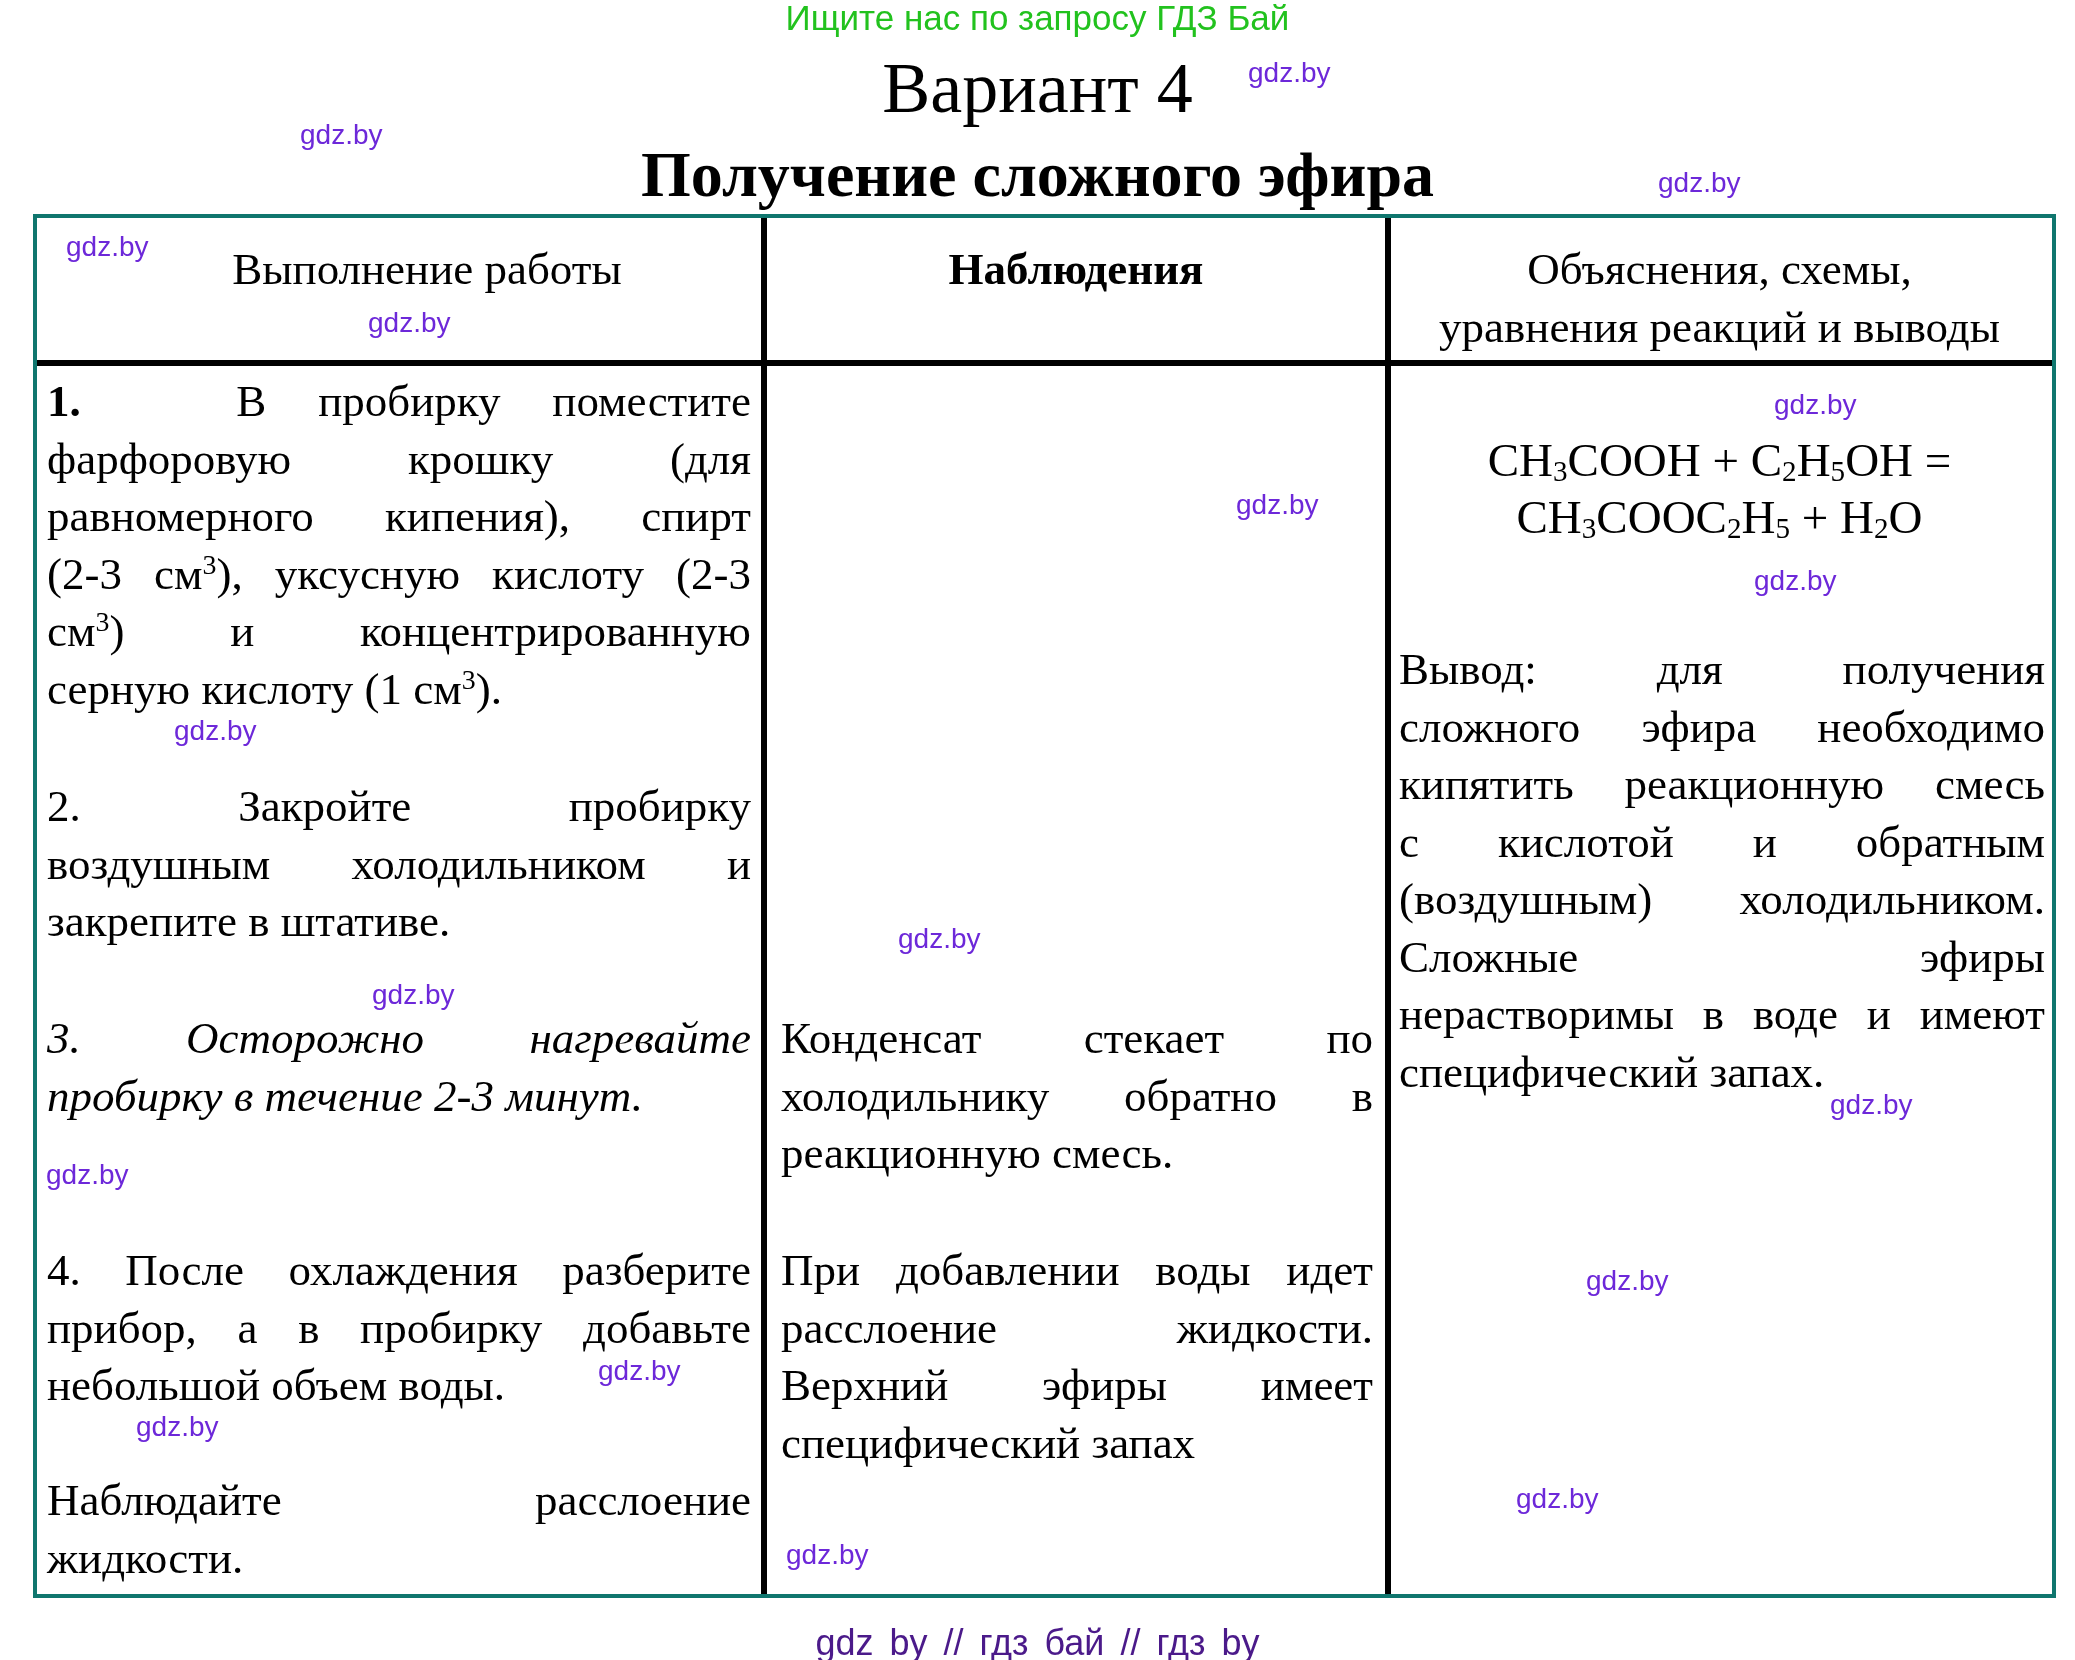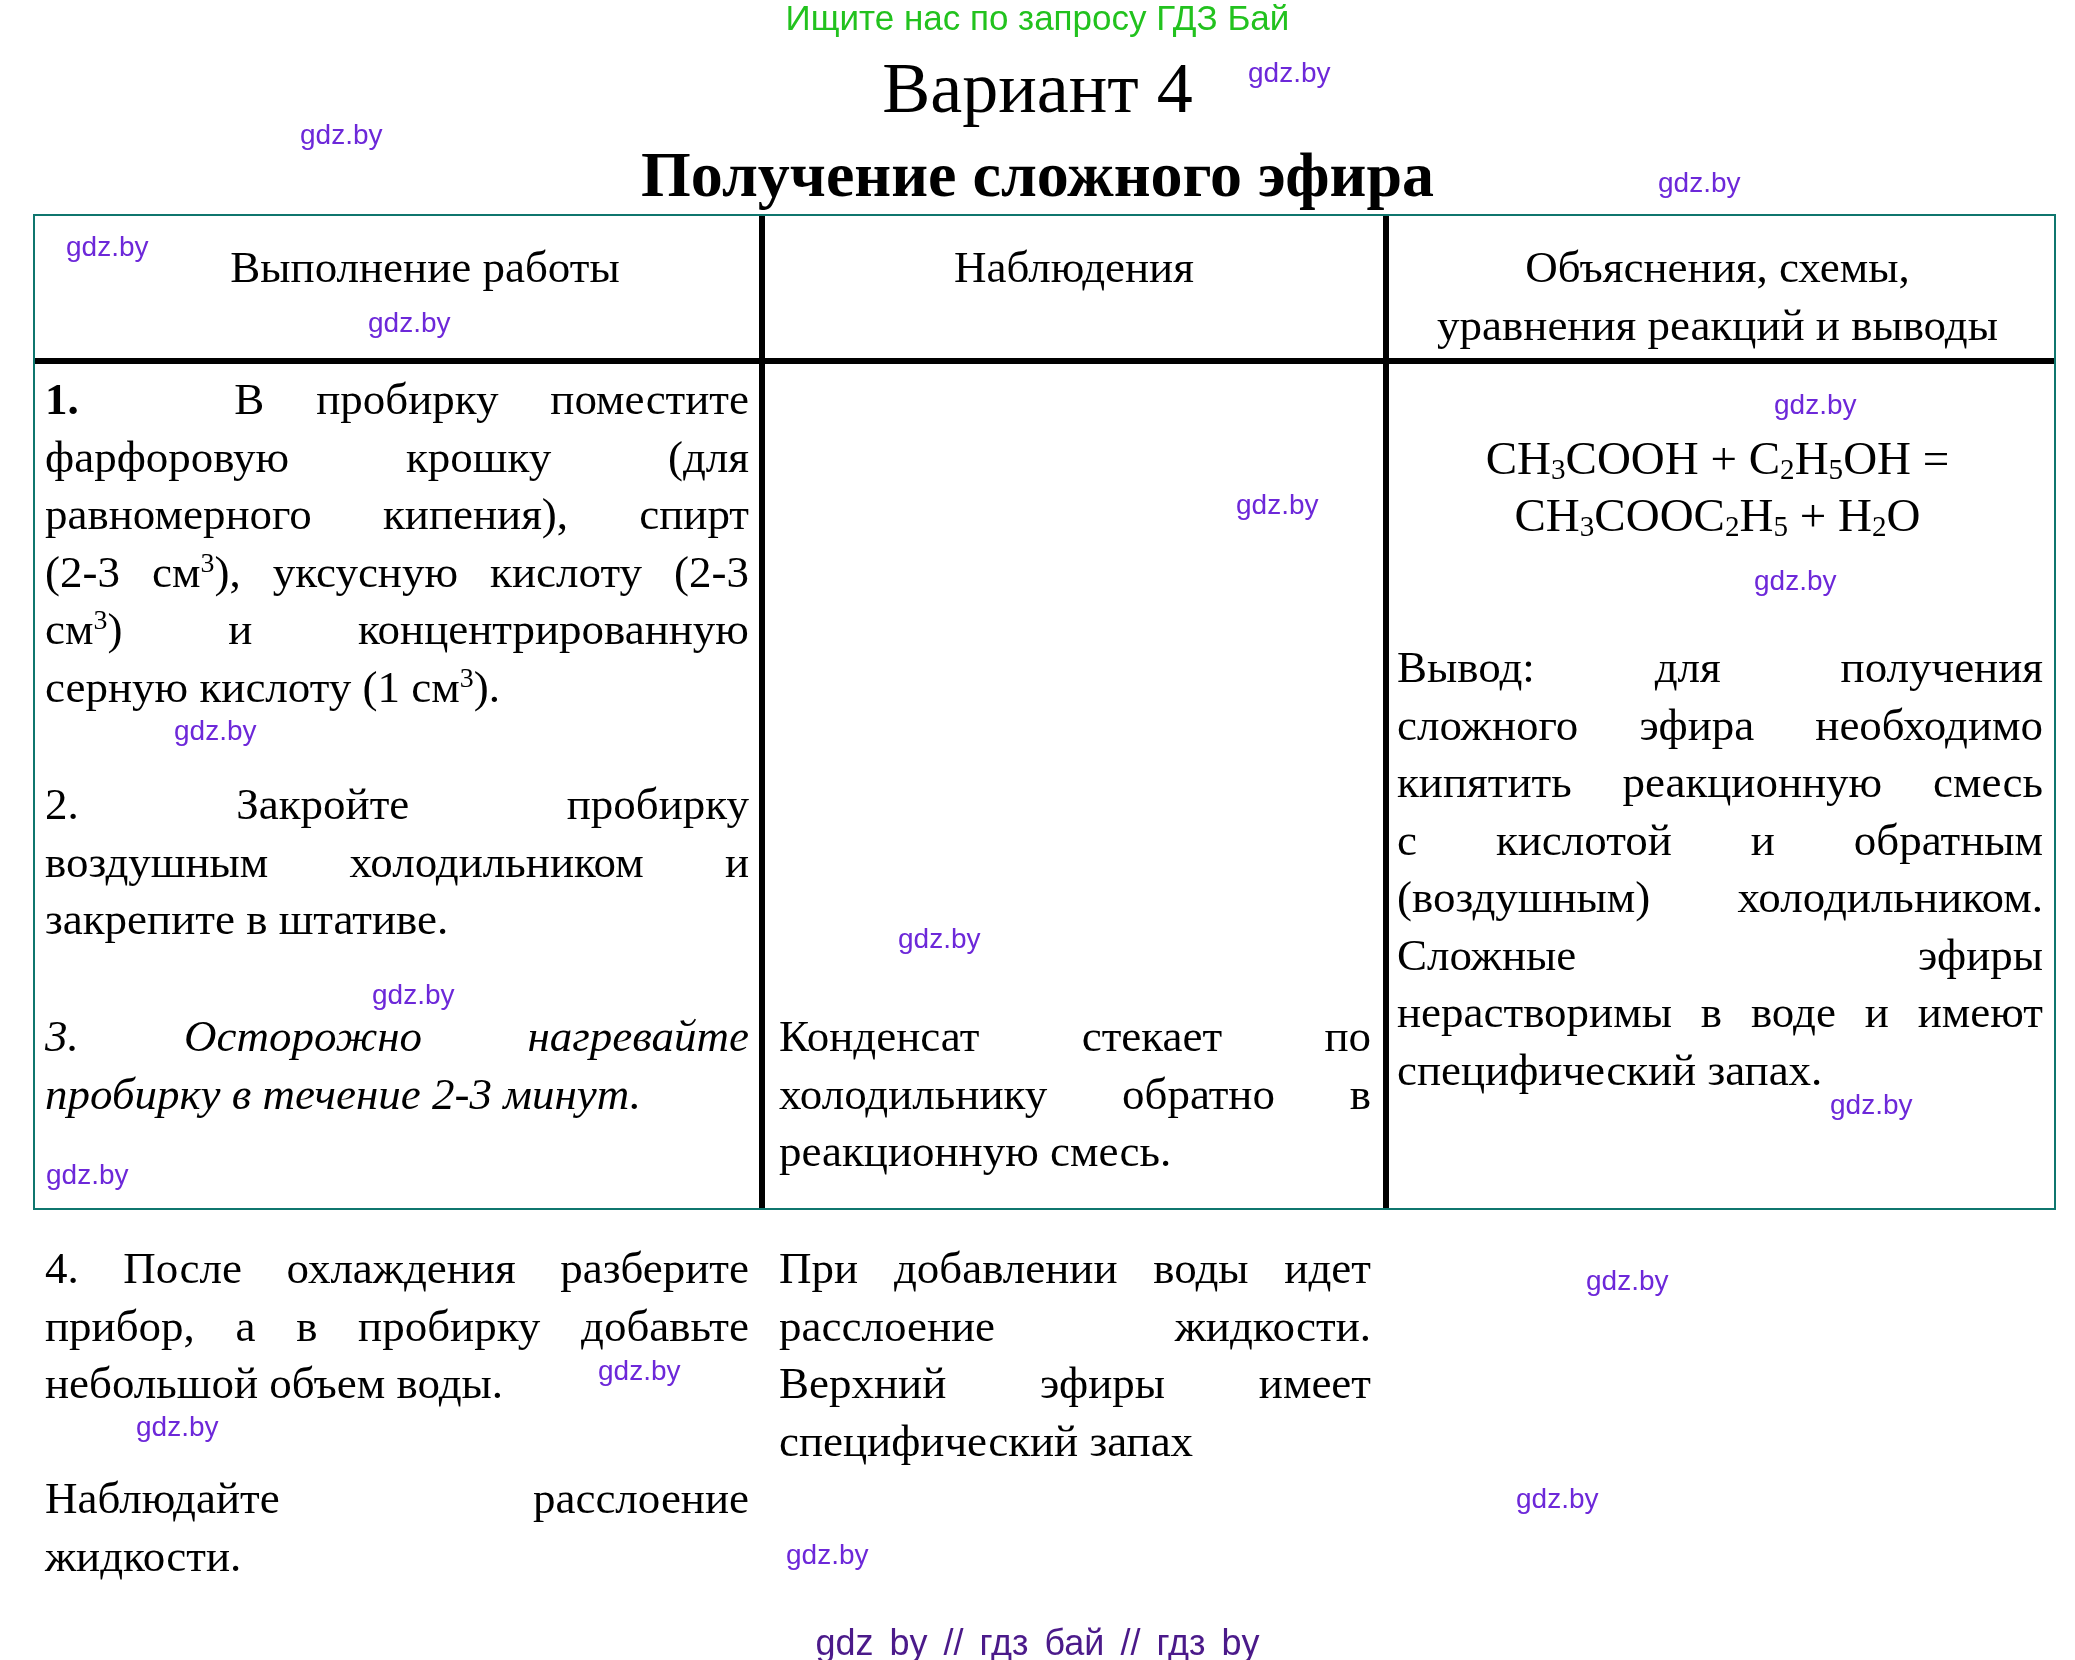--- a/index.html
+++ b/index.html
@@ -1,21 +1,21 @@
 <!DOCTYPE html>
 <html><head>
 <meta charset="utf-8">
 <style>
   html, body { margin:0; padding:0; background:#fff; }
   body { width:2075px; height:1660px; position:relative; overflow:hidden; font-family:"Liberation Serif", serif; color:#000; }
   .promo { position:absolute; top:0; left:0; width:2075px; text-align:center; font-family:"Liberation Sans", sans-serif; font-size:35px; color:#22c21e; line-height:36px; }
   .variant { position:absolute; top:48px; left:0; width:2075px; text-align:center; font-size:72px; line-height:80px; }
   .title { position:absolute; top:135px; left:0; width:2075px; text-align:center; font-size:64px; font-weight:bold; line-height:80px; }
   .wm { position:absolute; font-family:"Liberation Sans", sans-serif; font-size:28px; color:#6d28d9; line-height:30px; white-space:nowrap; }
-  .tbl { position:absolute; left:33px; top:214px; width:2023px; height:996px; border:2px solid #0f766e; box-sizing:border-box; }
+  .tbl { position:absolute; left:33px; top:214px; width:2023px; height:1384px; border:4px solid #0f766e; box-sizing:border-box; }
   .vline { position:absolute; top:0; bottom:0; width:6px; background:#000; }
   .hline { position:absolute; left:0; right:0; height:6px; background:#000; }
   .hdr { position:absolute; text-align:center; font-size:45px; line-height:58px; }
   .cell { position:absolute; font-size:45px; line-height:57.5px; text-align:justify; }
   .cell p { margin:0; text-align:justify; text-align-last:justify; }
   .cell p.last { text-align-last:left; }
   .eq { position:absolute; text-align:center; font-size:47px; line-height:57px; }
   sub { font-size:0.62em; vertical-align:-0.18em; line-height:0; }
   sup { font-size:0.62em; vertical-align:0.55em; line-height:0; }
   .footer { position:absolute; top:1623px; left:0; width:2075px; text-align:center; font-family:"Liberation Sans", sans-serif; font-size:36px; color:#4b1a8a; line-height:40px; word-spacing:6px; }
@@ -30,21 +30,21 @@
 <div class="wm" style="left:1248px;top:58px;">gdz.by</div>
 <div class="wm" style="left:300px;top:120px;">gdz.by</div>
 <div class="wm" style="left:1658px;top:168px;">gdz.by</div>
 
 <div class="tbl">
   <div class="vline" style="left:724px;"></div>
   <div class="vline" style="left:1348px;"></div>
   <div class="hline" style="top:142px;"></div>
 
   <div class="hdr" style="left:140px;top:22px;width:500px;">Выполнение работы</div>
-  <div class="hdr" style="left:730px;top:22px;width:618px;">Наблюдения</div>
+  <div class="hdr" style="left:730px;top:22px;width:618px;font-weight:bold;">Наблюдения</div>
   <div class="hdr" style="left:1354px;top:22px;width:657px;">
     <div>Объяснения, схемы,</div>
     <div>уравнения реакций и выводы</div>
   </div>
 
   <div class="cell" style="left:10px;top:155px;width:704px;">
     <p><b>1.</b>&nbsp;&nbsp;&nbsp;<span>В пробирку поместите</span></p>
     <p>фарфоровую крошку (для</p>
     <p>равномерного кипения), спирт</p>
     <p><span>(2-3 см</span><sup>3</sup><span>), уксусную кислоту (2-3</span></p>

